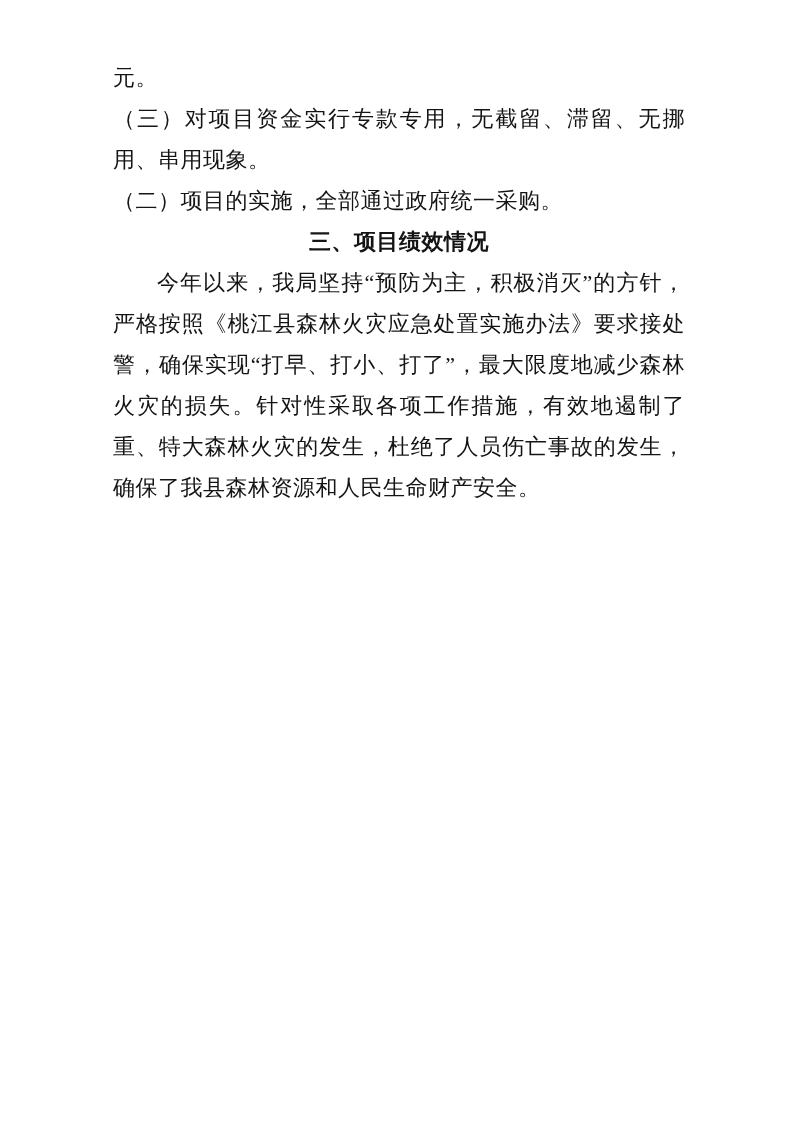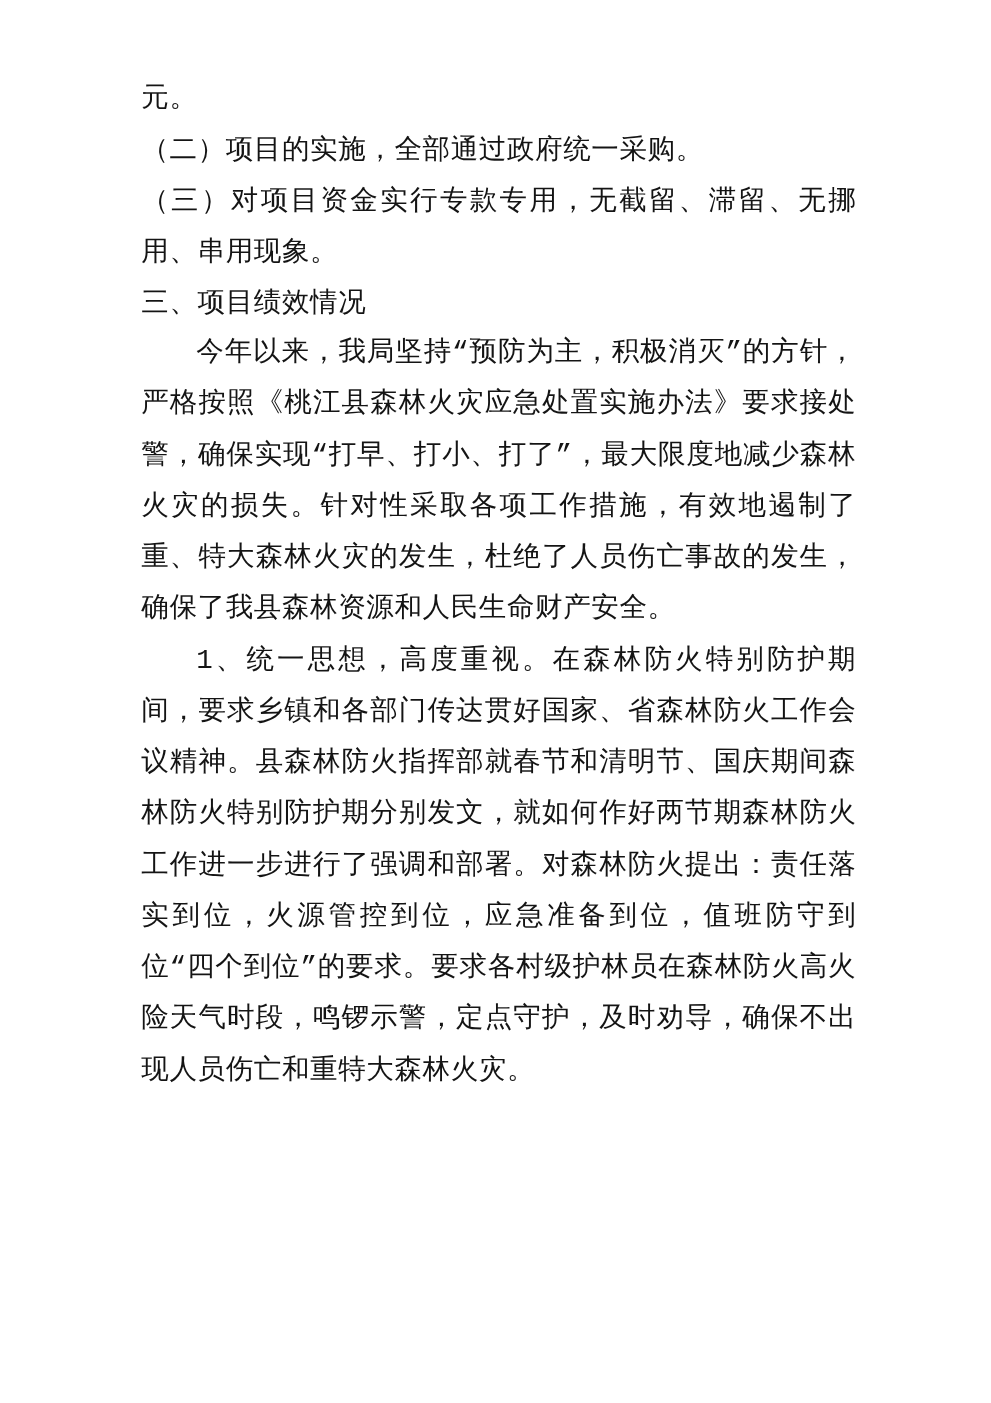--- a/index.html
+++ b/index.html
@@ -22,32 +22,30 @@
     margin: 0;
     font-size: 22px;
     line-height: 41px;
     text-align: justify;
     text-justify: inter-ideograph;
     letter-spacing: 0.5px;
     word-break: break-all;
   }
   .doc-body p.indent {
     text-indent: 2em;
-    font-family: Liberation Mono, monospace;
   }
   .doc-body p.heading {
-    font-weight: normal;
-    text-align: left;
+    font-weight: bold;
+    text-align: center;
   }
 </style>
 </head>
 <body>
 
 <div class="page">
   <div class="doc-body">
     <p>元。</p>
+    <p>（三）对项目资金实行专款专用，无截留、滞留、无挪用、串用现象。</p>
     <p>（二）项目的实施，全部通过政府统一采购。</p>
-    <p>（三）对项目资金实行专款专用，无截留、滞留、无挪用、串用现象。</p>
     <p class="heading">三、项目绩效情况</p>
     <p class="indent">今年以来，我局坚持“预防为主，积极消灭”的方针，严格按照《桃江县森林火灾应急处置实施办法》要求接处警，确保实现“打早、打小、打了”，最大限度地减少森林火灾的损失。针对性采取各项工作措施，有效地遏制了重、特大森林火灾的发生，杜绝了人员伤亡事故的发生，确保了我县森林资源和人民生命财产安全。</p>
-    <p class="indent">1、统一思想，高度重视。在森林防火特别防护期间，要求乡镇和各部门传达贯好国家、省森林防火工作会议精神。县森林防火指挥部就春节和清明节、国庆期间森林防火特别防护期分别发文，就如何作好两节期森林防火工作进一步进行了强调和部署。对森林防火提出：责任落实到位，火源管控到位，应急准备到位，值班防守到位“四个到位”的要求。要求各村级护林员在森林防火高火险天气时段，鸣锣示警，定点守护，及时劝导，确保不出现人员伤亡和重特大森林火灾。</p>
   </div>
 </div>
 
 </body></html>

